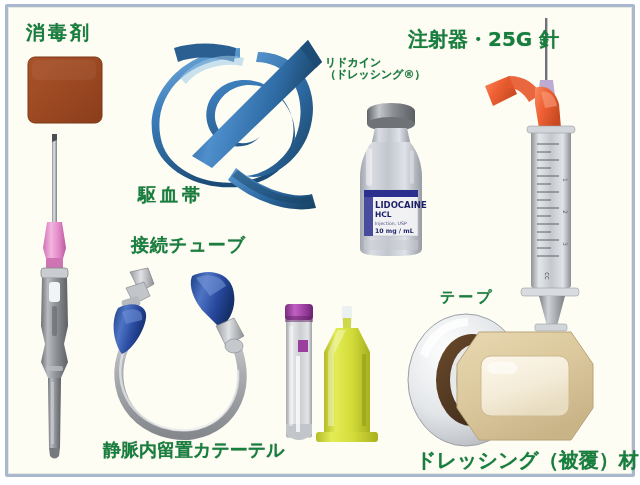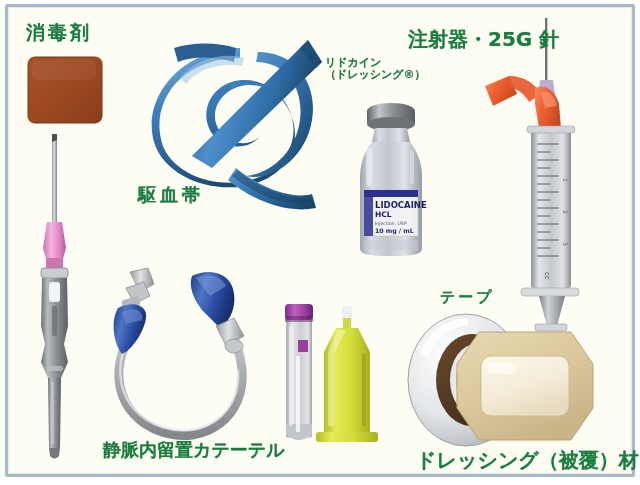--- a/index.html
+++ b/index.html
@@ -407,20 +407,21 @@
       <path d="M24 2 L116 2 L138 34 L138 78 L116 110 L24 110 L2 78 L2 34 Z" fill="url(#gDress)" stroke="#b9a478" stroke-width="1"></path>
       <rect x="26" y="26" width="88" height="60" rx="10" fill="url(#gPad)" stroke="#cdbb92" stroke-width="1"></rect>
       <rect x="32" y="32" width="30" height="12" rx="6" fill="#ffffff" opacity="0.55"></rect>
     </svg>
   </div>
 
   <div class="label" id="lbl-antiseptic">消毒剤</div>
 
   <div class="label" id="lbl-tourniquet">駆血帯</div>
 
+  <div class="label" id="lbl-exttube">接続チューブ</div>
 
   <div class="label" id="lbl-catheter">静脈内留置カテーテル</div>
 
   <div class="label" id="lbl-lidocaine">
     <div>リドカイン</div>
     <div>（ドレッシング®）</div>
   </div>
 
   <div class="label" id="lbl-syringe">注射器・25G 針</div>
 

